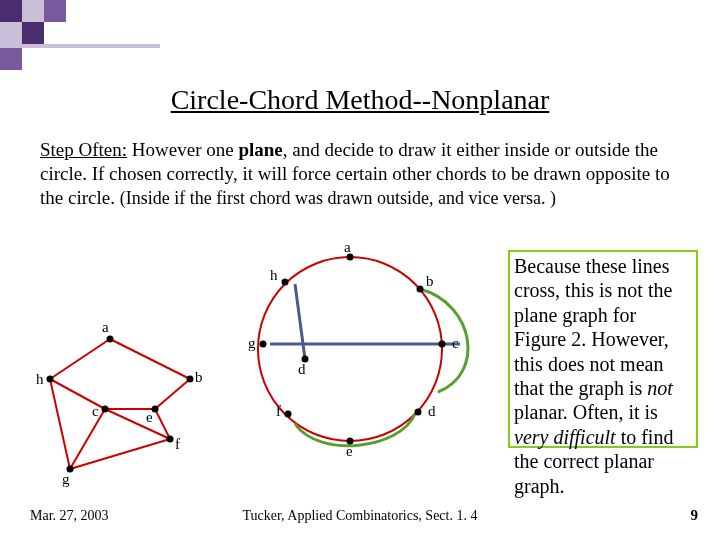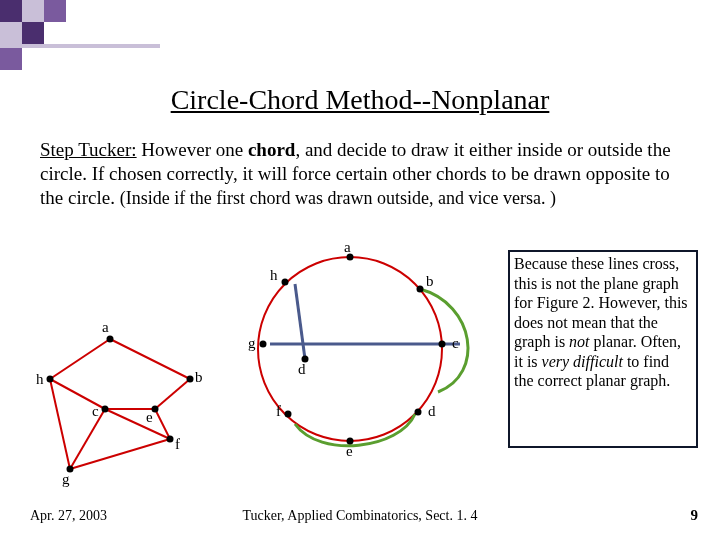--- a/index.html
+++ b/index.html
@@ -3,21 +3,21 @@
 <meta charset="utf-8">
 <style>
   html,body{margin:0;padding:0;width:720px;height:540px;background:#fff;font-family:"Times New Roman",serif;overflow:hidden}
   .slide{position:relative;width:720px;height:540px}
   .deco-top{position:absolute;left:0;top:0}
   .title{position:absolute;left:0;top:84px;width:720px;text-align:center;font-size:28px;font-weight:normal;text-decoration:underline}
   .body-text{position:absolute;left:40px;top:138px;width:640px;font-size:19px;line-height:1.25}
   .body-text .u{text-decoration:underline}
   .body-text .b{font-weight:bold}
   .diagram{position:absolute;left:20px;top:244px;width:500px;height:250px}
-  .note-box{position:absolute;left:508px;top:250px;width:190px;height:198px;border:2px solid #0f172a;background:#fff;font-size:16px;line-height:1.22;padding:2px 4px;box-sizing:border-box}
+  .note-box{position:absolute;left:508px;top:250px;width:190px;height:198px;border:2px solid #84cc16;background:#fff;font-size:20px;line-height:1.22;padding:2px 4px;box-sizing:border-box}
   .note-box .i{font-style:italic}
   .footer-date{position:absolute;left:30px;bottom:16px;font-size:14px}
   .footer-cite{position:absolute;left:0;bottom:16px;width:720px;text-align:center;font-size:14px}
   .footer-num{position:absolute;right:22px;bottom:16px;font-size:15px;font-weight:bold}
 </style>
 </head>
 <body>
 
 <div class="slide">
 
@@ -27,21 +27,21 @@
     <rect x="44" y="0" width="22" height="22" fill="#7a5a9e"></rect>
     <rect x="0" y="22" width="22" height="22" fill="#c9bfd8"></rect>
     <rect x="22" y="22" width="22" height="22" fill="#4a2e6e"></rect>
     <rect x="0" y="44" width="160" height="4" fill="#c9bfd8"></rect>
     <rect x="0" y="48" width="22" height="22" fill="#7a5a9e"></rect>
   </svg>
 
   <div class="title">Circle-Chord Method--Nonplanar</div>
 
   <div class="body-text">
-    <span class="u">Step Tucker:</span><span> However one </span><span class="b">chord</span><span>, and decide to draw it either inside or outside the circle. If chosen correctly, it will force certain other chords to be drawn opposite to the circle. </span><span style="font-size:18px">(Inside if the first chord was drawn outside, and vice versa. )</span>
+    <span class="u">Step Often:</span><span> However one </span><span class="b">plane</span><span>, and decide to draw it either inside or outside the circle. If chosen correctly, it will force certain other chords to be drawn opposite to the circle. </span><span style="font-size:18px">(Inside if the first chord was drawn outside, and vice versa. )</span>
   </div>
 
   <svg class="diagram" width="500" height="250">
 
     <g>
       <line x1="90" y1="95" x2="170" y2="135" stroke="#c00" stroke-width="2"></line>
       <line x1="170" y1="135" x2="135" y2="165" stroke="#c00" stroke-width="2"></line>
       <line x1="135" y1="165" x2="85" y2="165" stroke="#c00" stroke-width="2"></line>
       <line x1="85" y1="165" x2="30" y2="135" stroke="#c00" stroke-width="2"></line>
       <line x1="30" y1="135" x2="90" y2="95" stroke="#c00" stroke-width="2"></line>
@@ -93,16 +93,16 @@
         <text x="250" y="36" font-size="15">h</text>
       <circle cx="285" cy="115" r="3.5"></circle>
         <text x="278" y="130" font-size="15">d</text>
     </g>
   </svg>
 
   <div class="note-box">
     <span>Because these lines cross, this is not the plane graph for Figure 2.  However, this does not mean that the graph is </span><span class="i">not</span><span> planar. Often, it is </span><span class="i">very difficult</span><span> to find the correct planar graph.</span>
   </div>
 
-  <div class="footer-date">Apr. 27, 2003</div>
+  <div class="footer-date">Mar. 27, 2003</div>
   <div class="footer-cite">Tucker, Applied Combinatorics, Sect. 1. 4</div>
   <div class="footer-num">9</div>
 </div>
 
 </body></html>

